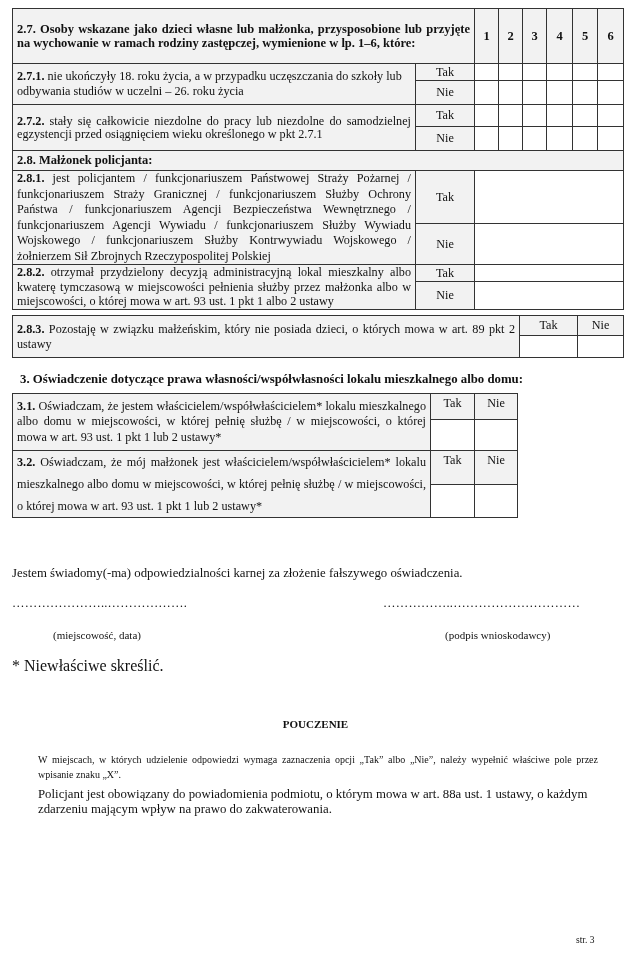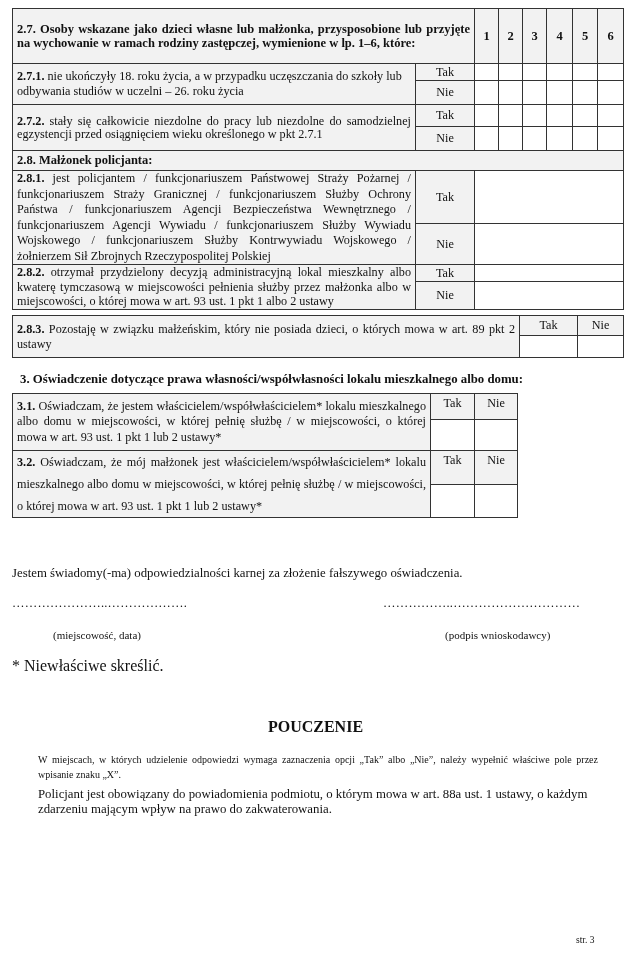--- a/index.html
+++ b/index.html
@@ -175,19 +175,19 @@
 <div class="abs" style="left:12px; top:566px; font-size:12.8px;">Jestem świadomy(-ma) odpowiedzialności karnej za złożenie fałszywego oświadczenia.</div>
 
 <div class="abs" style="left:12px; top:596px; font-size:12.5px; letter-spacing:0.2px;">…………………..……………….</div>
 <div class="abs tiny" style="left:53px; top:613px;">(miejscowość, data)</div>
 
 <div class="abs" style="left:383px; top:596px; font-size:12.5px; letter-spacing:0.2px;">……………..…………………………</div>
 <div class="abs tiny" style="left:445px; top:613px;">(podpis wnioskodawcy)</div>
 
 <div class="abs" style="left:12px; top:657px; font-size:16px;">* Niewłaściwe skreślić.</div>
 
-<div class="abs b" style="left:0; width:631px; text-align:center; top:718px; font-size:16px;">POUCZENIE</div>
+<div class="abs b" style="left:0; width:631px; text-align:center; top:718px; font-size:11px;">POUCZENIE</div>
 
 <div class="abs just" style="left:38px; width:560px; top:752px; font-size:10px; line-height:15px;">W miejscach, w których udzielenie odpowiedzi wymaga zaznaczenia opcji „Tak” albo „Nie”, należy wypełnić właściwe pole przez wpisanie znaku „X”.</div>
 
 <div class="abs" style="left:38px; width:565px; top:787px; font-size:12.8px; line-height:15px;">Policjant jest obowiązany do powiadomienia podmiotu, o którym mowa w art. 88a ust. 1 ustawy, o każdym zdarzeniu mającym wpływ na prawo do zakwaterowania.</div>
 
 <div class="abs" style="left:576px; top:935px; font-size:9.5px;">str. 3</div>
 
 </body></html>

